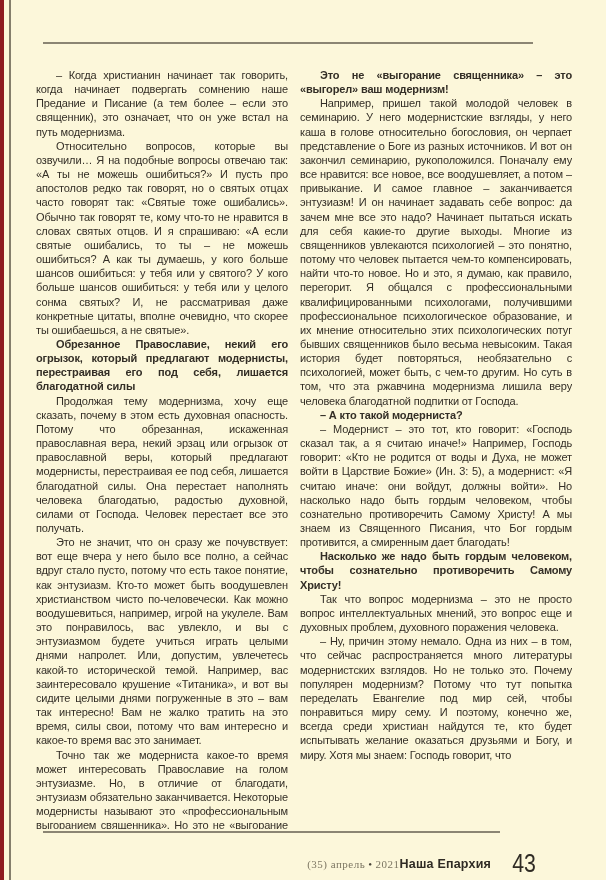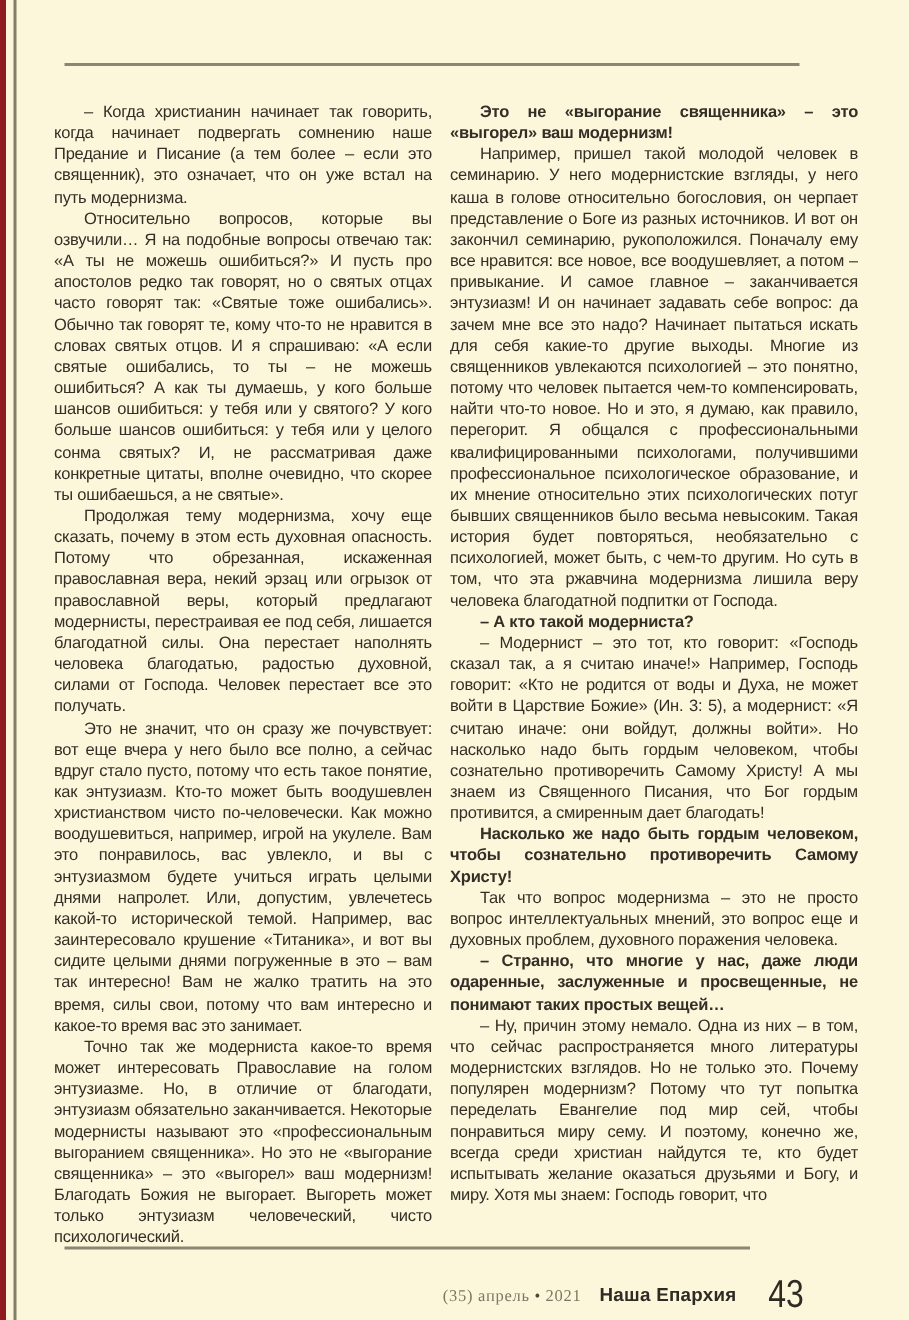--- a/index.html
+++ b/index.html
@@ -37,53 +37,53 @@
   .footer-row{
     position:absolute;left:43px;top:834px;width:493px;
     display:flex;justify-content:flex-end;align-items:baseline;
   }
   .footer-meta{
     font-family:"Liberation Serif",serif;
     font-size:11px;color:#7d7763;letter-spacing:.5px;white-space:nowrap;margin-top:24px;
   }
   .footer-meta .dot{color:#4a453a;padding:0 3px;}
   .footer-title{
-    margin-left:12px;font-size:12.5px;font-weight:bold;color:#2f2b24;
+    margin-left:0;font-size:12.5px;font-weight:bold;color:#2f2b24;
     letter-spacing:.2px;white-space:nowrap;
   }
   .footer-number{
     margin-left:16px;font-size:26px;line-height:26px;color:#2f2b24;
     display:inline-block;transform:scaleX(.82);transform-origin:right bottom;
     position:relative;top:4px;
   }
 </style>
 </head>
 <body>
 
 <div class="edge-strip"></div>
 <div class="page-edge-line"></div>
 
 <div class="rule rule-top"></div>
 
 <div class="columns">
   <div class="col col-left">
       <p class="para" lang="ru">– Когда христианин начинает так говорить, когда начинает подвергать сомнению наше Предание и Писание (а тем более – если это священник), это означает, что он уже встал на путь модернизма.</p>
       <p class="para" lang="ru">Относительно вопросов, которые вы озвучили… Я на подобные вопросы отвечаю так: «А ты не можешь ошибиться?» И пусть про апостолов редко так говорят, но о святых отцах часто говорят так: «Святые тоже ошибались». Обычно так говорят те, кому что-то не нравится в словах святых отцов. И я спрашиваю: «А если святые ошибались, то ты – не можешь ошибиться? А как ты думаешь, у кого больше шансов ошибиться: у тебя или у святого? У кого больше шансов ошибиться: у тебя или у целого сонма святых? И, не рассматривая даже конкретные цитаты, вполне очевидно, что скорее ты ошибаешься, а не святые».</p>
+      <p class="para bold" lang="ru">Обрезанное Православие, некий его огрызок, который предлагают модернисты, перестраивая его под себя, лишается благодатной силы</p>
       <p class="para" lang="ru">Продолжая тему модернизма, хочу еще сказать, почему в этом есть духовная опасность. Потому что обрезанная, искаженная православная вера, некий эрзац или огрызок от православной веры, который предлагают модернисты, перестраивая ее под себя, лишается благодатной силы. Она перестает наполнять человека благодатью, радостью духовной, силами от Господа. Человек перестает все это получать.</p>
       <p class="para" lang="ru">Это не значит, что он сразу же почувствует: вот еще вчера у него было все полно, а сейчас вдруг стало пусто, потому что есть такое понятие, как энтузиазм. Кто-то может быть воодушевлен христианством чисто по-человечески. Как можно воодушевиться, например, игрой на укулеле. Вам это понравилось, вас увлекло, и вы с энтузиазмом будете учиться играть целыми днями напролет. Или, допустим, увлечетесь какой-то исторической темой. Например, вас заинтересовало крушение «Титаника», и вот вы сидите целыми днями погруженные в это – вам так интересно! Вам не жалко тратить на это время, силы свои, потому что вам интересно и какое-то время вас это занимает.</p>
       <p class="para" lang="ru">Точно так же модерниста какое-то время может интересовать Православие на голом энтузиазме. Но, в отличие от благодати, энтузиазм обязательно заканчивается. Некоторые модернисты называют это «профессиональным выгоранием священника». Но это не «выгорание священника» – это «выгорел» ваш модернизм! Благодать Божия не выгорает. Выгореть может только энтузиазм человеческий, чисто психологический.</p>
     </div>
   <div class="col col-right">
       <p class="para bold" lang="ru">Это не «выгорание священника» – это «выгорел» ваш модернизм!</p>
       <p class="para" lang="ru">Например, пришел такой молодой человек в семинарию. У него модернистские взгляды, у него каша в голове относительно богословия, он черпает представление о Боге из разных источников. И вот он закончил семинарию, рукоположился. Поначалу ему все нравится: все новое, все воодушевляет, а потом – привыкание. И самое главное – заканчивается энтузиазм! И он начинает задавать себе вопрос: да зачем мне все это надо? Начинает пытаться искать для себя какие-то другие выходы. Многие из священников увлекаются психологией – это понятно, потому что человек пытается чем-то компенсировать, найти что-то новое. Но и это, я думаю, как правило, перегорит. Я общался с профессиональными квалифицированными психологами, получившими профессиональное психологическое образование, и их мнение относительно этих психологических потуг бывших священников было весьма невысоким. Такая история будет повторяться, необязательно с психологией, может быть, с чем-то другим. Но суть в том, что эта ржавчина модернизма лишила веру человека благодатной подпитки от Господа.</p>
       <p class="para bold" lang="ru">– А кто такой модерниста?</p>
       <p class="para" lang="ru">– Модернист – это тот, кто говорит: «Господь сказал так, а я считаю иначе!» Например, Господь говорит: «Кто не родится от воды и Духа, не может войти в Царствие Божие» (Ин. 3: 5), а модернист: «Я считаю иначе: они войдут, должны войти». Но насколько надо быть гордым человеком, чтобы сознательно противоречить Самому Христу! А мы знаем из Священного Писания, что Бог гордым противится, а смиренным дает благодать!</p>
       <p class="para bold" lang="ru">Насколько же надо быть гордым человеком, чтобы сознательно противоречить Самому Христу!</p>
       <p class="para" lang="ru">Так что вопрос модернизма – это не просто вопрос интеллектуальных мнений, это вопрос еще и духовных проблем, духовного поражения человека.</p>
-      <p class="para bold" lang="ru">– Странно, что многие у нас, даже люди одаренные, заслуженные и просвещенные, не понимают таких простых вещей…</p>
       <p class="para" lang="ru">– Ну, причин этому немало. Одна из них – в том, что сейчас распространяется много литературы модернистских взглядов. Но не только это. Почему популярен модернизм? Потому что тут попытка переделать Евангелие под мир сей, чтобы понравиться миру сему. И поэтому, конечно же, всегда среди христиан найдутся те, кто будет испытывать желание оказаться друзьями и Богу, и миру. Хотя мы знаем: Господь говорит, что</p>
     </div>
 </div>
 
 <div class="rule rule-bottom"></div>
 
 <div class="footer-row">
   <span class="footer-meta"><span>(35) апрель</span><span class="dot">•</span><span>2021</span></span>
   <span class="footer-title">Наша Епархия</span>
   <span class="footer-number">43</span>

